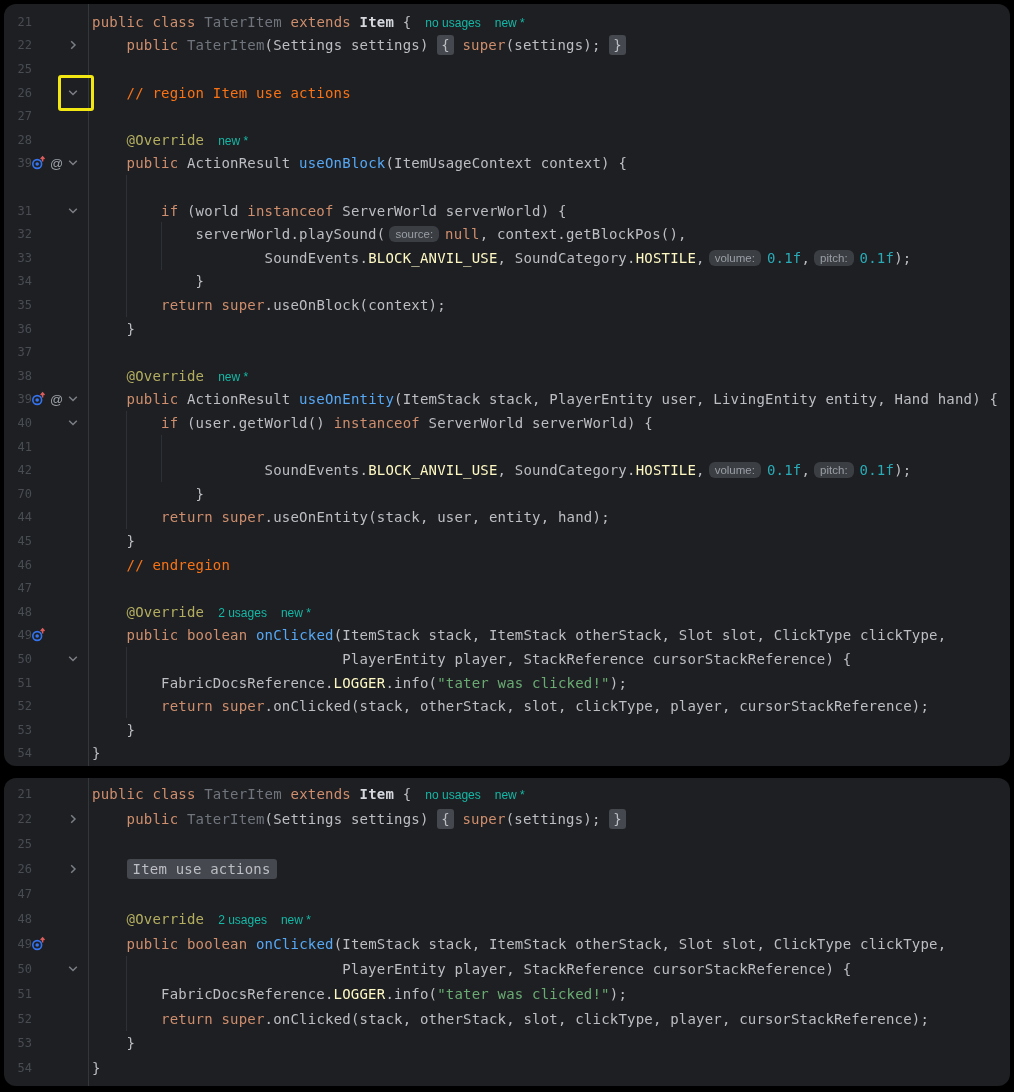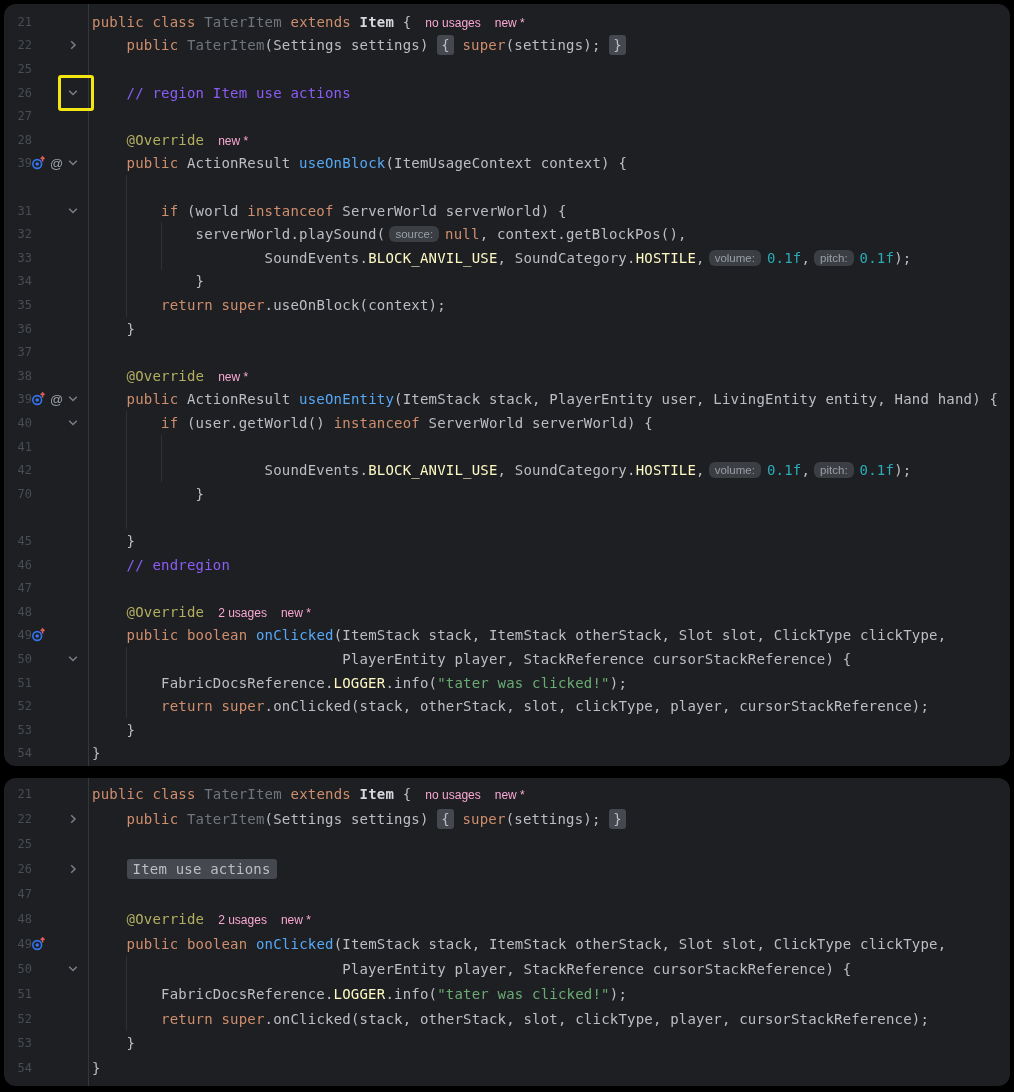--- a/index.html
+++ b/index.html
@@ -16,22 +16,22 @@
         white-space:pre;font:14px "DejaVu Sans Mono",monospace;letter-spacing:0.2px;color:#BCBEC4;}
   .t-kw{color:#CF8E6D;}
   .t-def{color:#BCBEC4;}
   .t-cls{color:#D5D8DE;font-weight:bold;}
   .t-un{color:#70757D;}
   .t-mth{color:#56A8F5;}
   .t-ann{color:#B3AE60;}
   .t-fld{color:#fef9c3;}
   .t-str{color:#6AAB73;}
   .t-num{color:#29ABB8;}
-  .t-cmt{color:#8b5cf6;margin-top:8px;}
-  .t-hint{color:#f9a8d4;font:12px "Liberation Sans",sans-serif;letter-spacing:0;margin-left:14px;}
+  .t-cmt{color:#f97316;margin-top:8px;}
+  .t-hint{color:#14b8a6;font:12px "Liberation Sans",sans-serif;letter-spacing:0;margin-left:14px;}
   .t-pill{background:#3B3E43;color:#9A9FA6;font:11.5px "Liberation Sans",sans-serif;letter-spacing:0;
           border-radius:6px;padding:2px 6px;margin:0 6px 0 4px;vertical-align:1px;}
   .t-fold{background:#45484E;color:#BCBEC4;border-radius:3px;padding:2px 4px;}
   .t-region{background:#45484E;color:#BCBEC4;border-radius:3px;padding:2px 6px;}
   .hlbox{position:absolute;left:54px;top:50%;transform:translateY(-50%);width:30px;height:30px;
          border:3px solid #F2E713;border-radius:3px;pointer-events:none;}
 </style>
 </head>
 <body>
 
@@ -163,20 +163,24 @@
         <span class="ln">41</span>
       </div>
       <div class="row" style="height: 23.6px; top: 454.4px; position: absolute; left: 0px; right: 0px;">
         <span class="ln">42</span>
         <div class="code"><span class="t-def">                    SoundEvents.</span><span class="t-fld">BLOCK_ANVIL_USE</span><span class="t-def">, SoundCategory.</span><span class="t-fld">HOSTILE</span><span class="t-def">,</span><span class="t-pill">volume:</span><span class="t-num">0.1f</span><span class="t-def">,</span><span class="t-pill">pitch:</span><span class="t-num">0.1f</span><span class="t-def">);</span></div>
       </div>
       <div class="row" style="height: 23.6px; top: 478px; position: absolute; left: 0px; right: 0px;">
         <span class="ln">70</span>
         <div class="code"><span class="t-def">            }</span></div>
       </div>
+      <div class="row" style="height: 23.6px; top: 501.6px; position: absolute; left: 0px; right: 0px;">
+        <span class="ln">44</span>
+        <div class="code"><span class="t-def">        </span><span class="t-kw">return</span><span class="t-def"> </span><span class="t-kw">super</span><span class="t-def">.useOnEntity(stack, user, entity, hand);</span></div>
+      </div>
       <div class="row" style="height: 23.6px; top: 525.2px; position: absolute; left: 0px; right: 0px;">
         <span class="ln">45</span>
         <div class="code"><span class="t-def">    }</span></div>
       </div>
       <div class="row" style="height: 23.6px; top: 548.8px; position: absolute; left: 0px; right: 0px;">
         <span class="ln">46</span>
         <div class="code"><span class="t-def">    </span><span class="t-cmt">// endregion</span></div>
       </div>
       <div class="row" style="height: 23.6px; top: 572.4px; position: absolute; left: 0px; right: 0px;">
         <span class="ln">47</span>

